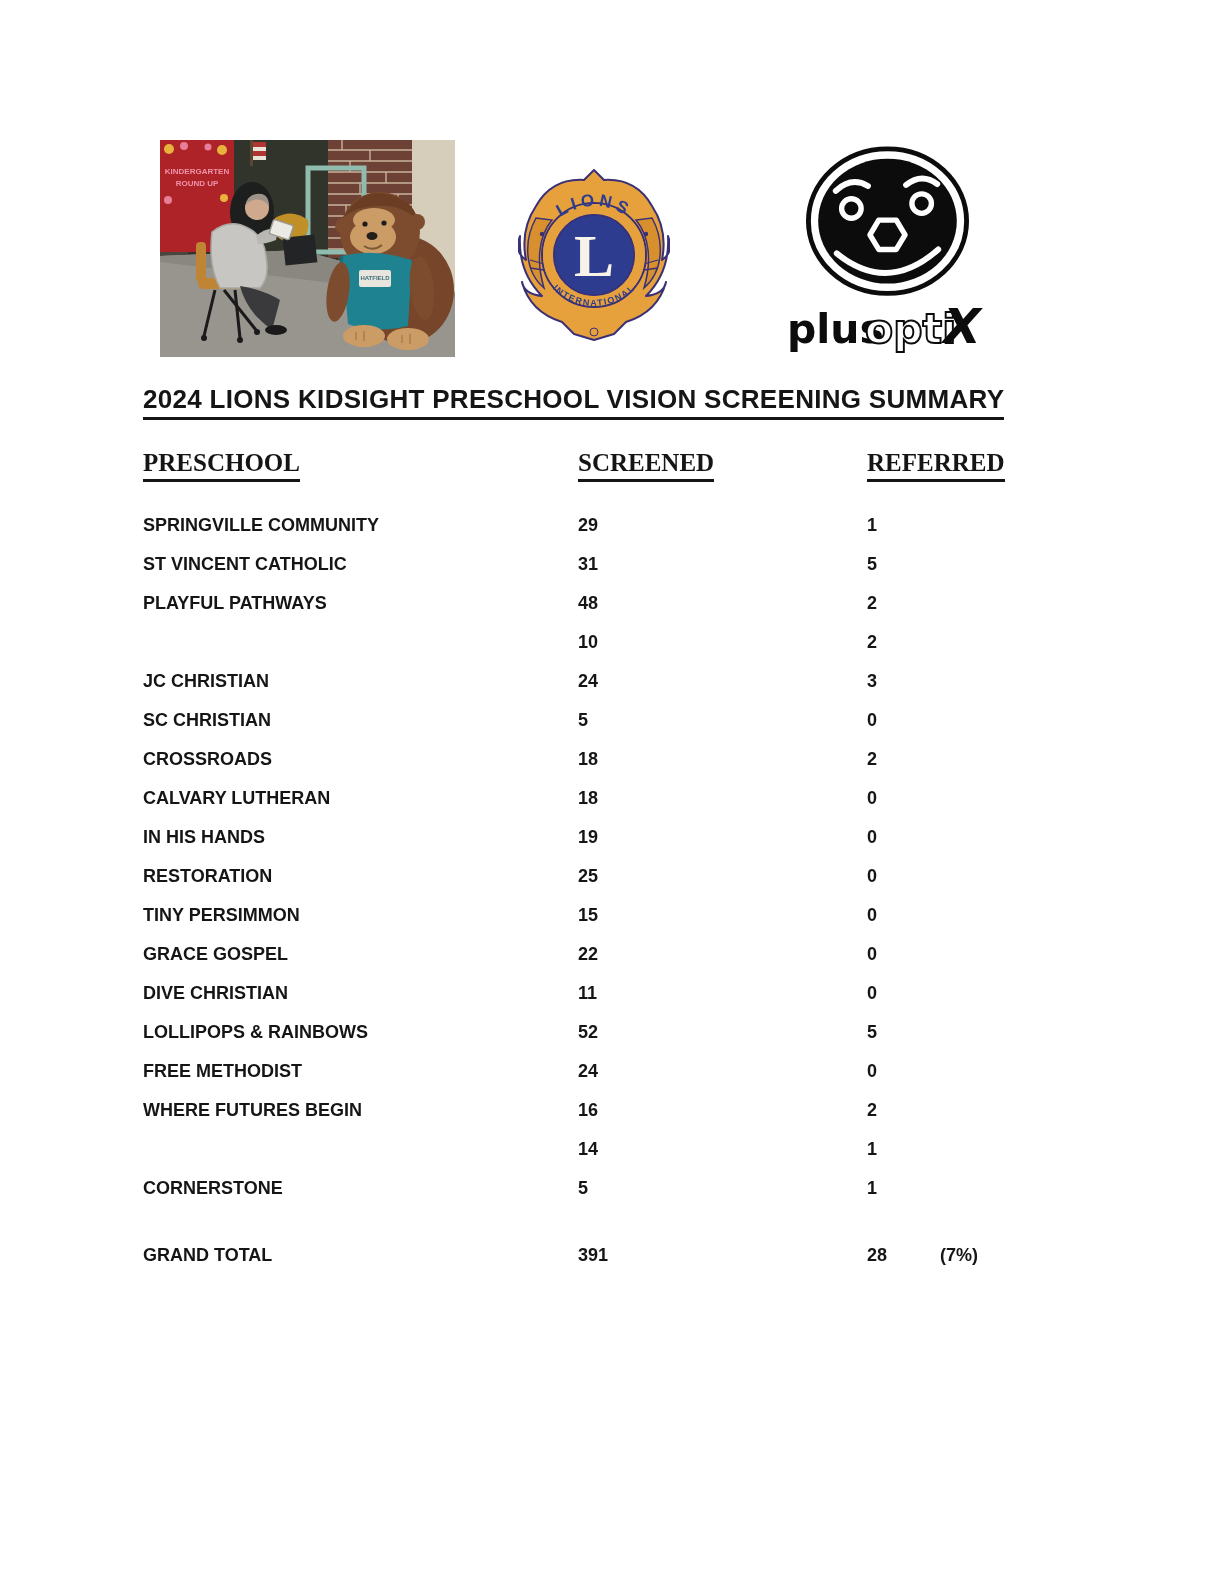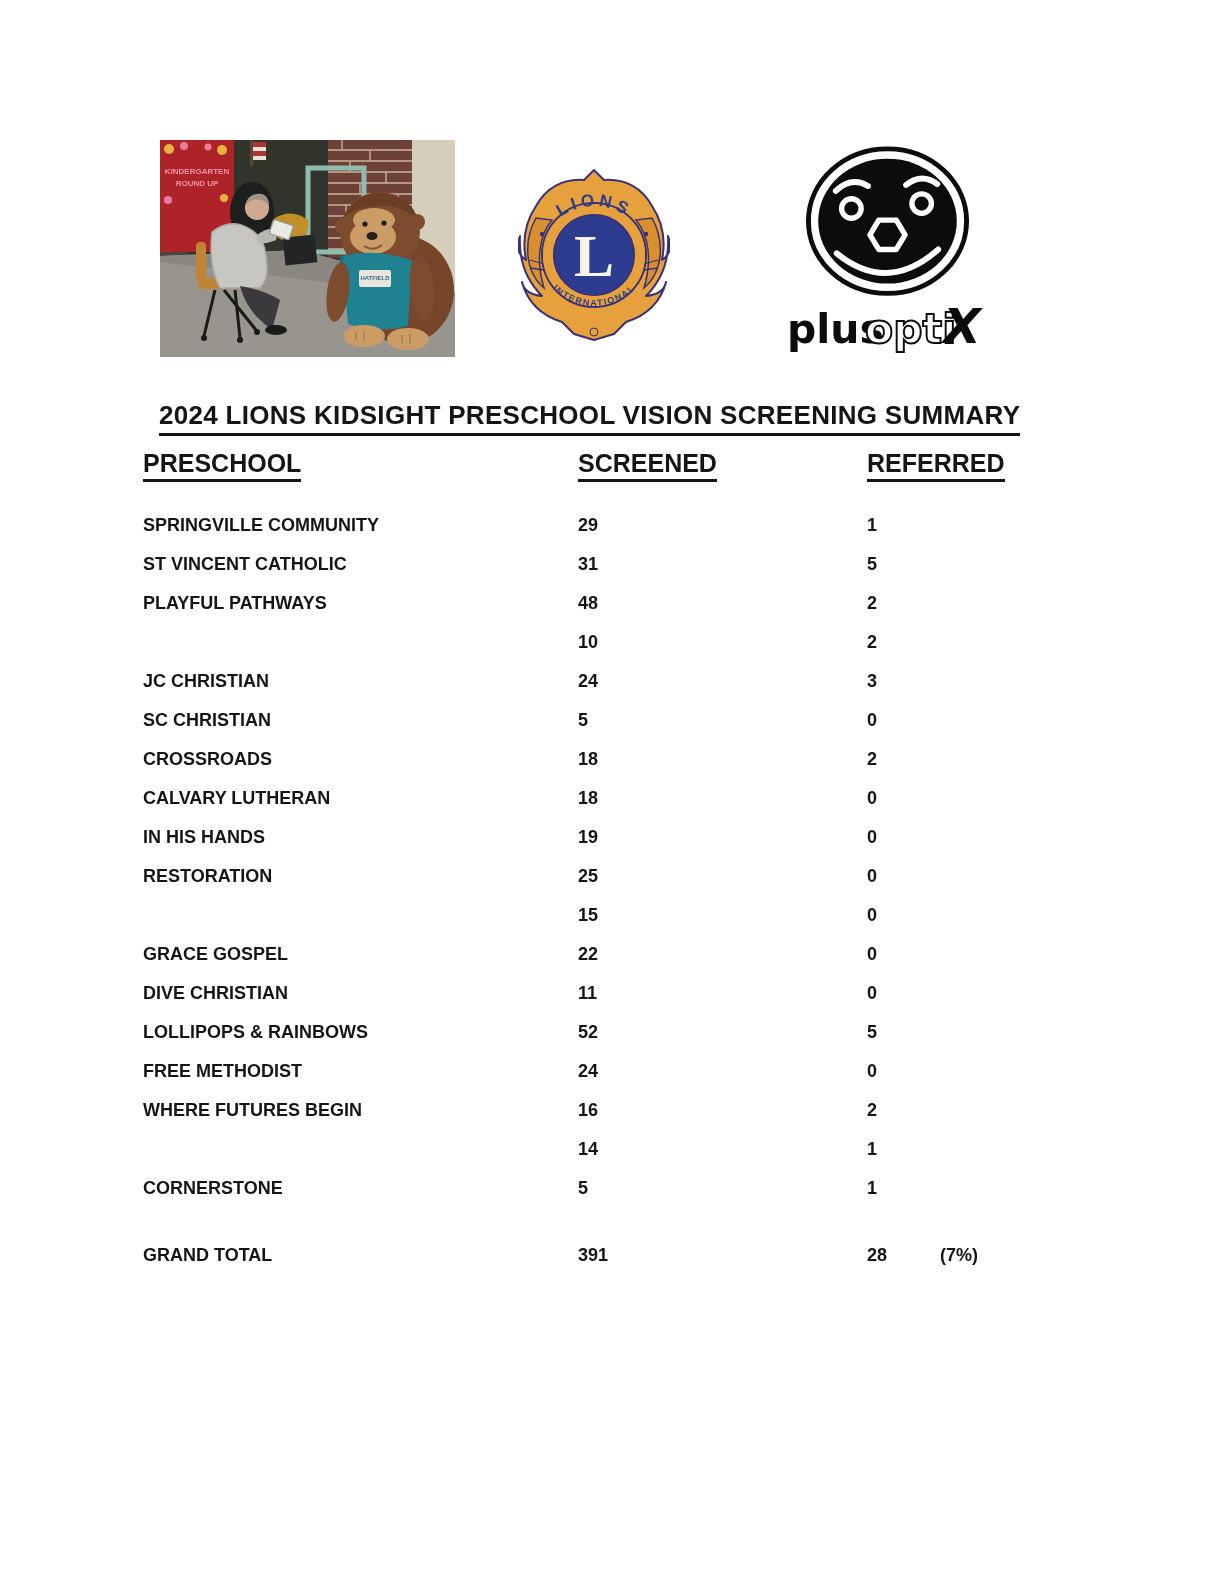--- a/index.html
+++ b/index.html
@@ -15,21 +15,21 @@
   #plusoptix{left:785px;top:140px;width:205px;height:215px;}
   
   .title{
     left:143px;top:384px;font-size:26px;letter-spacing:.3px;
     border-bottom:3px solid #151515;padding-bottom:2px;display:inline-block;
     white-space:nowrap;
   }
   
   .vtable{left:143px;top:448px;width:920px;}
   .thead{position:relative;height:30px;line-height:30px;font-size:25px;}
-  .thead span{position:absolute;border-bottom:3px solid #151515;padding-bottom:1px;white-space:nowrap;}
+  .thead span{position:absolute;border-bottom:3px solid #151515;padding-bottom:1px;white-space:nowrap;font-family:Liberation Serif, serif;}
   .tbody{margin-top:28px;}
   .trow{position:relative;height:39px;line-height:39px;font-size:18px;white-space:nowrap;}
   .c1{position:absolute;left:0;}
   .c2{position:absolute;left:435px;}
   .c3{position:absolute;left:724px;text-align:center;}
   .c4{position:absolute;left:797px;}
   .total{margin-top:28px;}
 </style>
 </head>
 <body>
@@ -180,21 +180,21 @@
     <polygon points="96,82 114,82 123,97 114,112 96,112 87,97" fill="#0C0C0C" stroke="#ffffff" stroke-width="5.5" stroke-linejoin="round"></polygon>
     <path d="M 53,116 Q 105,158 157,112" stroke="#ffffff" stroke-width="6" fill="none" stroke-linecap="round"></path>
   </g>
   <g font-family="DejaVu Sans, sans-serif" font-weight="bold">
     <text x="2" y="208" font-size="42" fill="#0C0C0C">plus</text>
     <text x="82" y="208" font-size="42" fill="#ffffff" stroke="#0C0C0C" stroke-width="2">opti</text>
     <text x="162" y="208" font-size="50" font-style="italic" fill="#0C0C0C">X</text>
   </g>
 </svg>
 
-<h1 class="abs title" style="margin:16px;">2024 LIONS KIDSIGHT PRESCHOOL VISION SCREENING SUMMARY</h1>
+<h1 class="abs title" style="margin:0;">2024 LIONS KIDSIGHT PRESCHOOL VISION SCREENING SUMMARY</h1>
 
 <div class="abs vtable">
   <div class="thead">
     <span class="c1">PRESCHOOL</span>
     <span class="c2">SCREENED</span>
     <span class="c3">REFERRED</span>
   </div>
 
   <div class="tbody" id="tbody">
   <div class="trow">
@@ -251,20 +251,21 @@
     <span class="c3">0</span>
   </div>
 
   <div class="trow">
     <span class="c1">RESTORATION</span>
     <span class="c2">25</span>
     <span class="c3">0</span>
   </div>
 
   <div class="trow">
+    <span class="c1">TINY PERSIMMON</span>
     <span class="c2">15</span>
     <span class="c3">0</span>
   </div>
 
   <div class="trow">
     <span class="c1">GRACE GOSPEL</span>
     <span class="c2">22</span>
     <span class="c3">0</span>
   </div>
 

